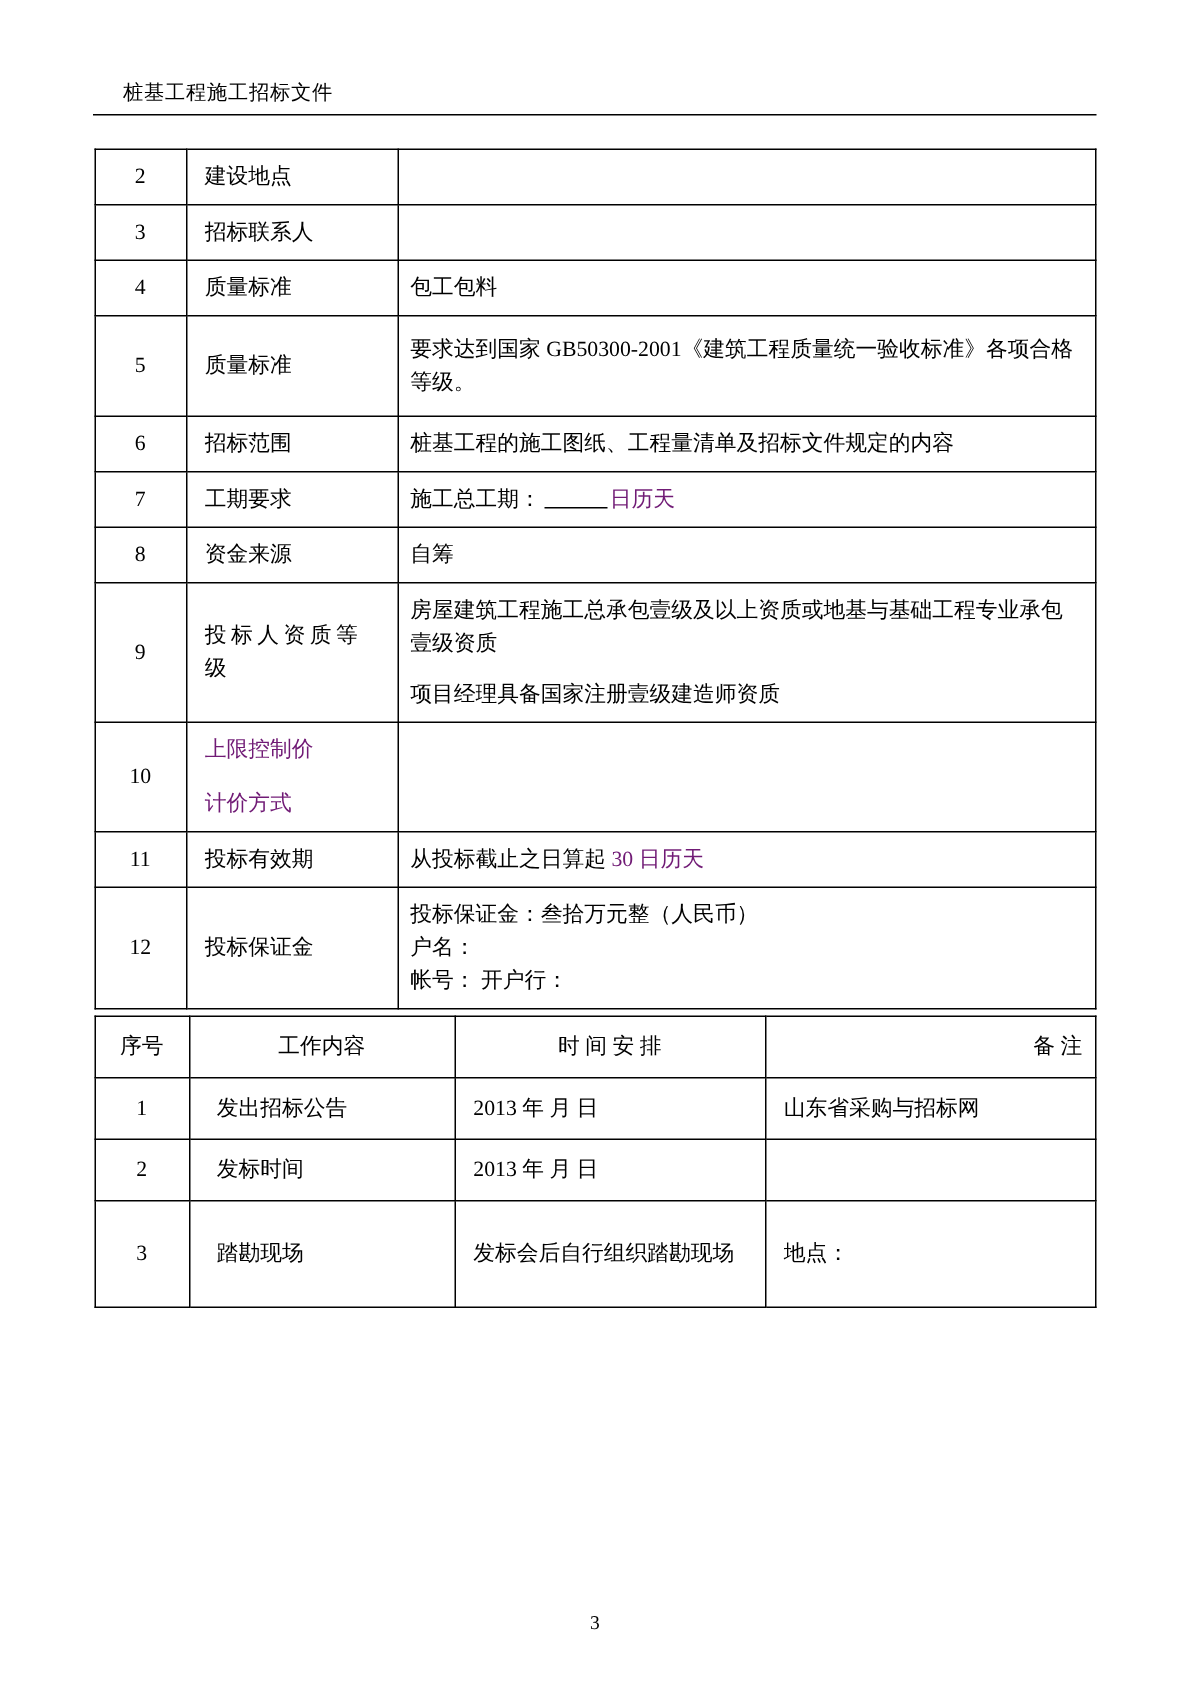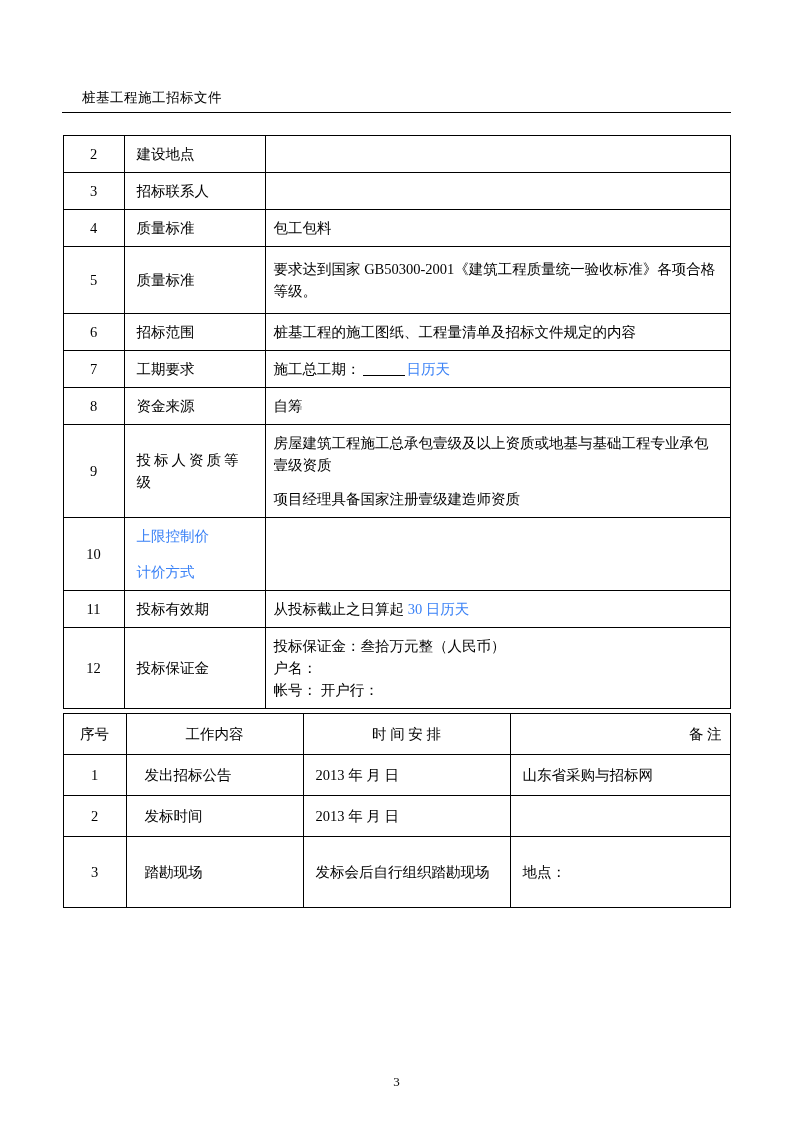--- a/index.html
+++ b/index.html
@@ -23,21 +23,20 @@
     position: relative;
   }
   .header {
     font-size: 13.5px;
     line-height: 20px;
     padding-left: 20px;
     padding-bottom: 4px;
     border-bottom: 1px solid #000;
     margin-bottom: 22px;
     letter-spacing: 0.5px;
-    margin-top: 36px;
   }
   table.doc-table {
     border-collapse: collapse;
     width: 668px;
     margin: 0 auto;
     table-layout: fixed;
   }
   table.doc-table td, table.doc-table th {
     border: 1px solid #000;
     font-size: 14.5px;
@@ -56,21 +55,21 @@
     padding-left: 12px !important;
     margin-left: 46px;
   }
   .c-val {
     text-align: left;
   }
   .spaced {
     letter-spacing: 3px;
   }
   .red {
-    color: #3b82f6;
+    color: #701a75;
   }
   .underline-blank {
     display: inline-block;
     width: 42px;
     border-bottom: 1px solid #000;
     vertical-align: -2px;
     margin: 0 2px;
   }
   .section-title {
     text-align: center;

